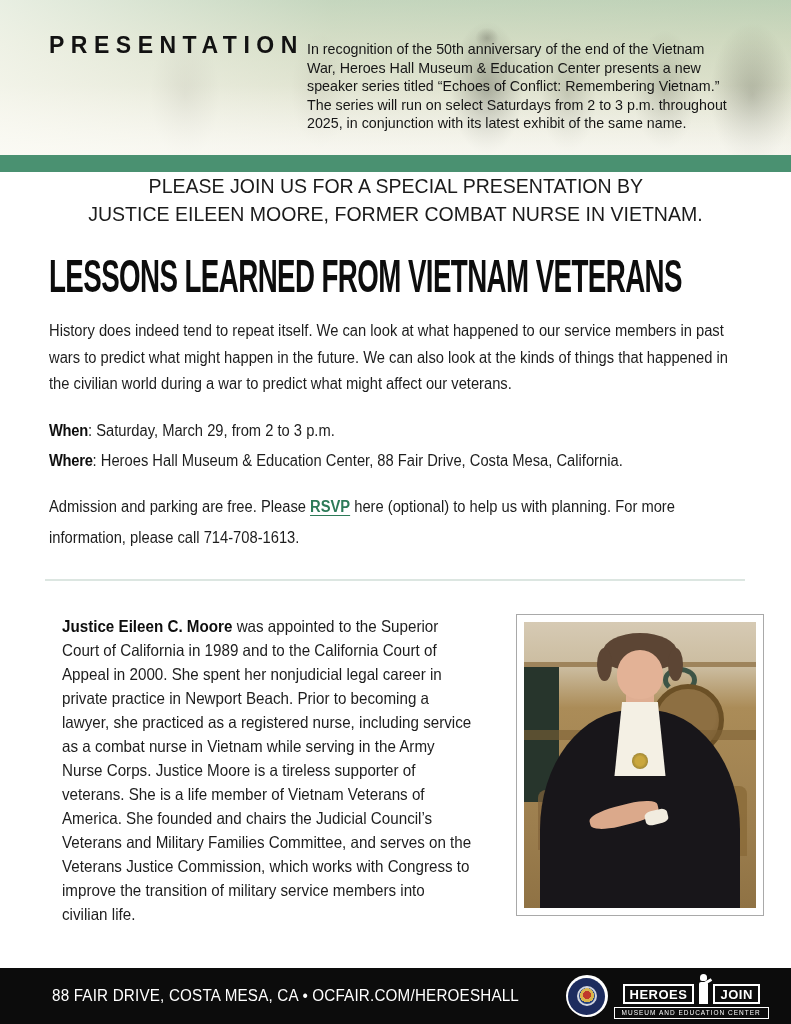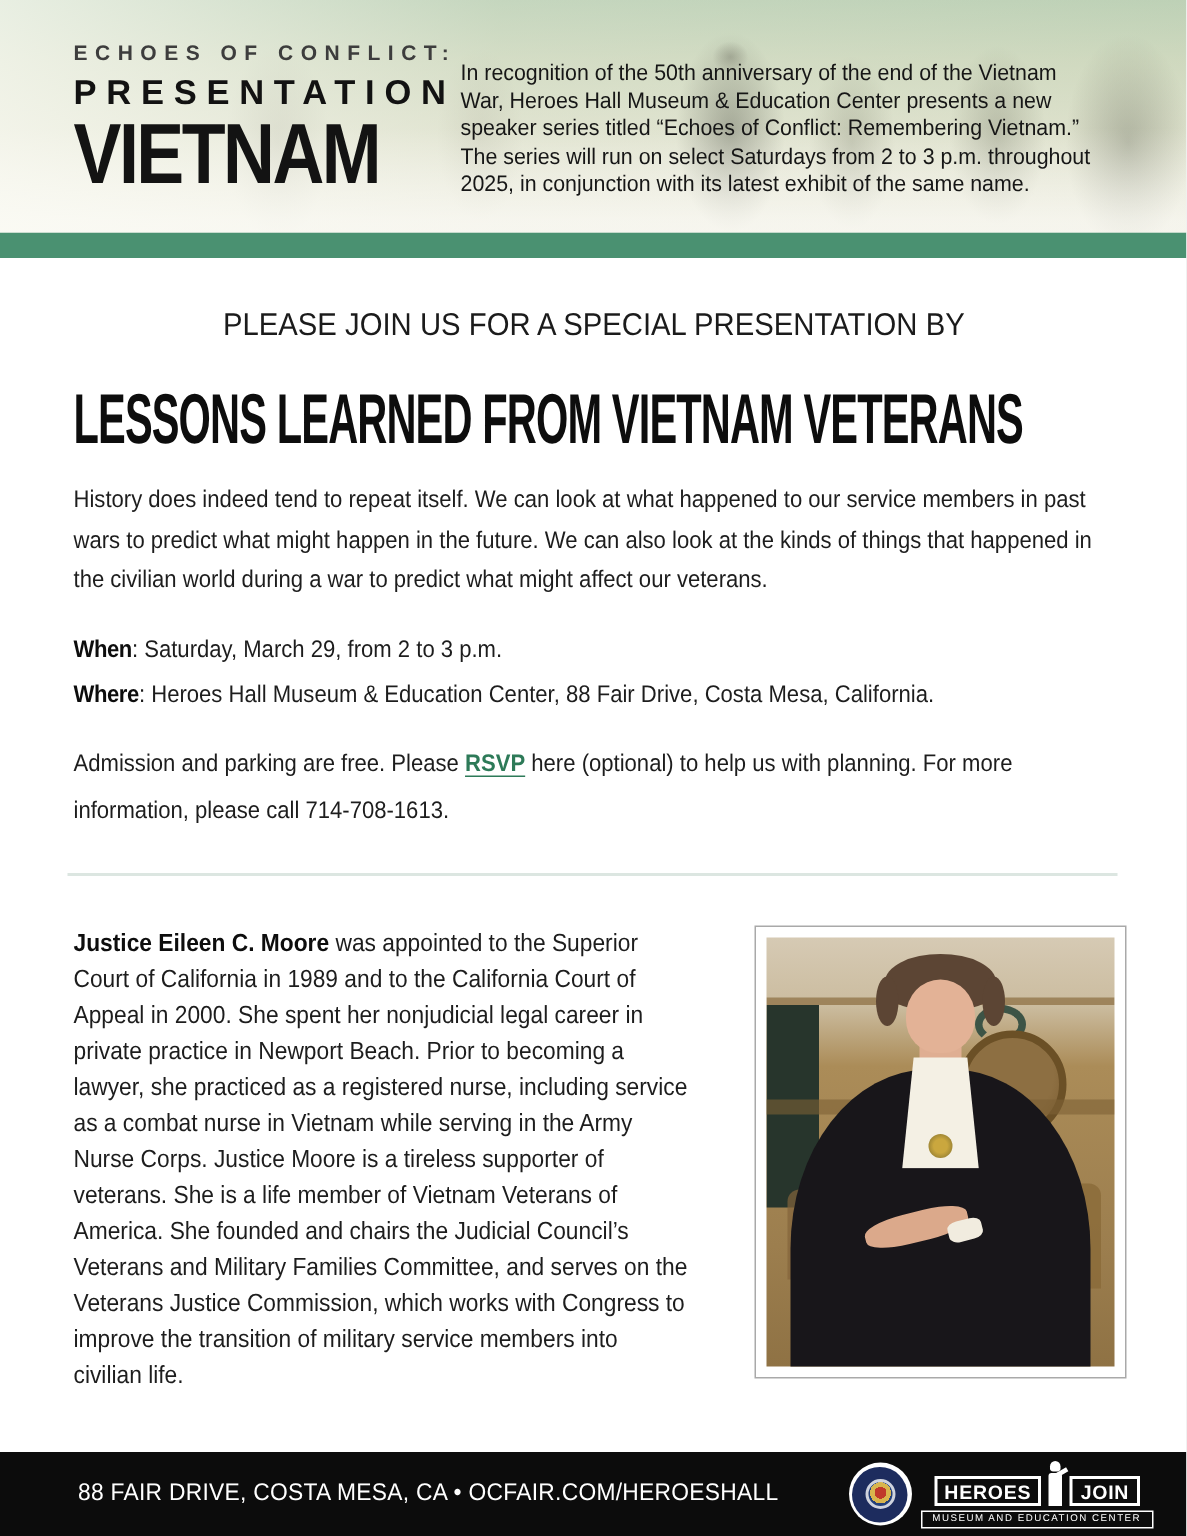--- a/index.html
+++ b/index.html
@@ -44,21 +44,21 @@
     position:absolute; left:307px; top:40px; width:452px;
     font-size:15px; line-height:18.6px; color:#161616;
     transform:scaleX(.95); transform-origin:left top;
   }
 
   .teal-bar { width:791px; height:17px; background:#4a9171; }
 
   
   .content { padding:0 49px; }
   .invite {
-    margin-top:31px; text-align:center; font-size:21px; line-height:28px;
+    text-align:center; font-size:21px; line-height:28px;
     color:#1b1b1b; white-space:nowrap;
   }
   .invite > div > span { display:inline-block; transform:scaleX(.93); transform-origin:center top; }
   .headline-wrap { margin-top:27px; height:42px; }
   .headline {
     display:inline-block; white-space:nowrap;
     font-size:47px; line-height:42px; font-weight:900; letter-spacing:-1px;
     color:#0d0d0d; transform:scaleX(.59); transform-origin:left top;
   }
   .body-par {
@@ -74,21 +74,21 @@
   .d-where { margin-top:10px; }
   .detail-line strong { font-weight:800; letter-spacing:-.3px; color:#0d0d0d; }
   .p-admission { margin-top:20px; line-height:31px; }
   .rsvp {
     color:#2d7a58; font-weight:800; text-decoration:underline;
     text-underline-offset:3px; cursor:pointer;
   }
   .divider { border:none; border-top:2px solid #dce6e1; margin:26px 0 0 -4px; width:700px; }
 
   
-  .bio { display:flex; margin-top:33px; }
+  .bio { display:flex; margin-top:33px;margin-left:13px; }
   .bio-text {
     flex:0 0 448px; width:448px; font-size:16.5px; line-height:24px; color:#1d1d1d;
     transform:scaleX(.92); transform-origin:left top;
   }
   .bio-text strong { font-weight:800; color:#0d0d0d; }
   .photo-frame {
     flex:0 0 248px; margin-left:6px; height:302px;
     border:1px solid #a9a9a9; background:#fff; padding:7px;
   }
   .photo { position:relative; width:232px; height:286px; overflow:hidden;
@@ -146,33 +146,32 @@
     letter-spacing:1px; padding:1.5px 7px; white-space:nowrap; }
 </style>
 </head>
 <body>
 
 <div class="page">
 
   <header class="hero">
     <div class="hero-bg"></div>
     <div class="hero-title">
-      <div class="kicker">ECHOES OF CONFLICT:</div>
       <div class="t-remembering">PRESENTATION</div>
-      <div><span class="t-vietnam">VIETNAM</span></div>
     </div>
     <p class="hero-intro">In recognition of the 50th anniversary of the end of the Vietnam War, Heroes Hall Museum &amp; Education Center presents a new speaker series titled “Echoes of Conflict: Remembering Vietnam.” The series will run on select Saturdays from 2 to 3 p.m. throughout 2025, in conjunction with its latest exhibit of the same name.</p>
   </header>
 
   <div class="teal-bar"></div>
 
   <main class="content">
 
     <div class="invite">
       <div><span>PLEASE JOIN US FOR A SPECIAL PRESENTATION BY</span></div>
+      <div><span>JUSTICE EILEEN MOORE, FORMER COMBAT NURSE IN VIETNAM.</span></div>
     </div>
 
     <h1 class="headline-wrap"><span class="headline">LESSONS LEARNED FROM VIETNAM VETERANS</span></h1>
 
     <p class="body-par p-history">History does indeed tend to repeat itself. We can look at what happened to our service members in past wars to predict what might happen in the future. We can also look at the kinds of things that happened in the civilian world during a war to predict what might affect our veterans.</p>
 
     <p class="detail-line d-when"><strong>When</strong><span>: Saturday, March 29, from 2 to 3 p.m.</span></p>
 
     <p class="detail-line d-where"><strong>Where</strong><span>: Heroes Hall Museum &amp; Education Center, 88 Fair Drive, Costa Mesa, California.</span></p>
 

